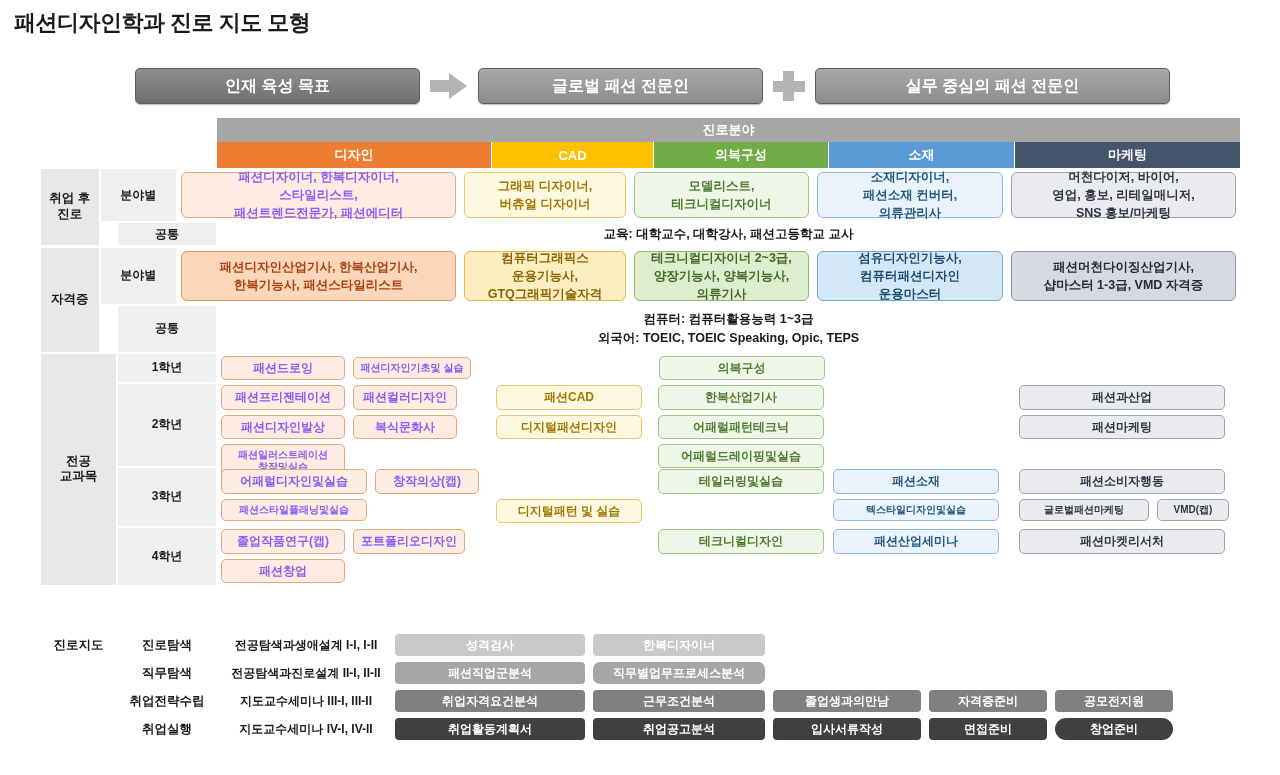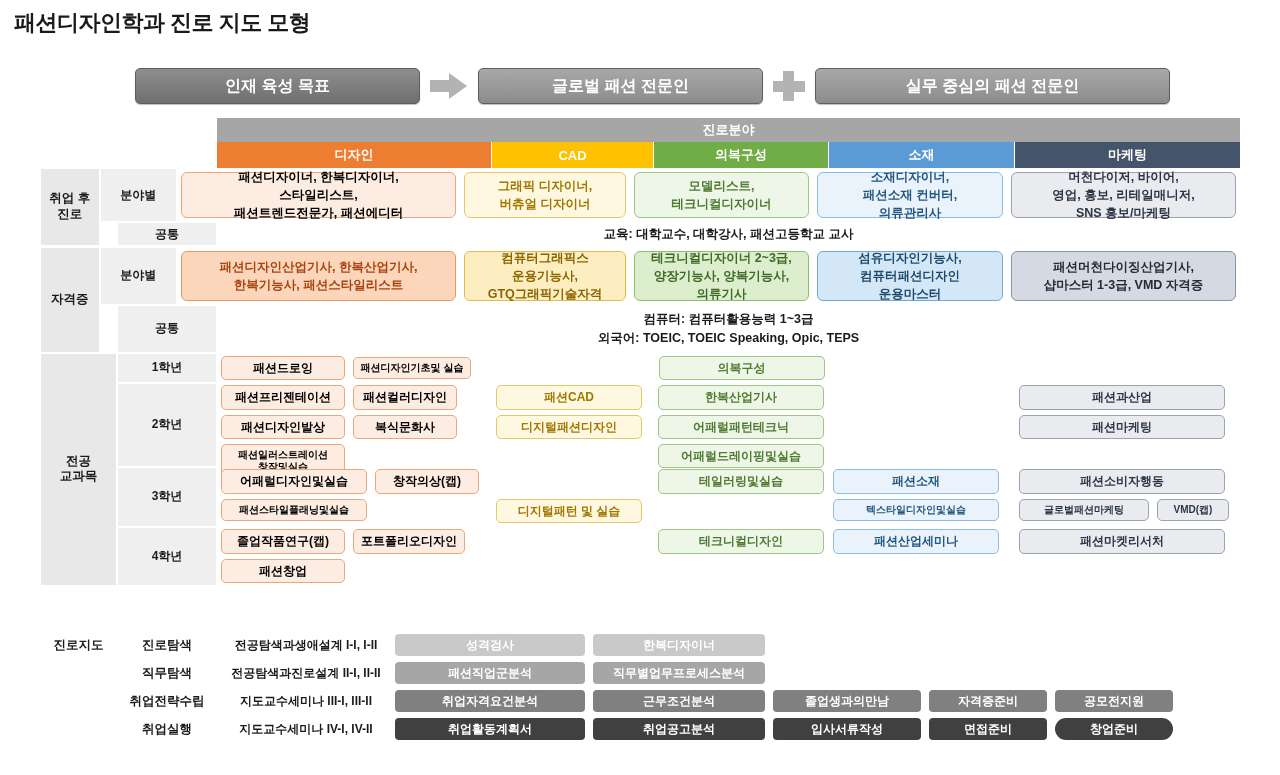--- a/index.html
+++ b/index.html
@@ -68,21 +68,21 @@
   .rh2 {
     width:100px; display:flex; align-items:center; justify-content:center; text-align:center;
     font-size:12px; font-weight:bold; background:#efefef; border:1px solid #fff;
   }
   .cells { display:flex; flex:1; }
 
   .cellbox {
     margin:4px; border-radius:6px; display:flex; align-items:center; justify-content:center;
     text-align:center; font-size:12.5px; font-weight:bold; line-height:1.45; padding:4px 2px;
   }
-  .b-design { background:#fdece1; border:1px solid #e8a87c; color:#000000; }
+  .b-design { background:#fdece1; border:1px solid #e8a87c; color:#8b5cf6; }
   .b-design-s{ background:#fbd6bb; border:1px solid #e09a63; color:#a8430f; }
   .b-cad    { background:#fff8e0; border:1px solid #e8c76a; color:#a07800; }
   .b-cad-s  { background:#fdeec2; border:1px solid #e0bb4e; color:#8a6500; }
   .b-cloth  { background:#eef6e7; border:1px solid #9ec684; color:#4e7a31; }
   .b-cloth-s{ background:#ddeecf; border:1px solid #8ebd6d; color:#3f6a25; }
   .b-mat    { background:#eaf3fb; border:1px solid #8cbbe3; color:#23577f; }
   .b-mat-s  { background:#d4e7f7; border:1px solid #74a9d6; color:#1c4a6d; }
   .b-mkt    { background:#e9ebef; border:1px solid #9aa3b2; color:#2c3545; }
   .b-mkt-s  { background:#d5d9e1; border:1px solid #8b95a6; color:#232b39; }
 
@@ -356,21 +356,21 @@
       <div class="cg-plain">전공탐색과생애설계 I-I, I-II</div>
       <div class="cg-box g1" style="width:190px;">성격검사</div>
       <div class="cg-box g1" style="width:172px;">한복디자이너</div>
     </div>
 
     <div class="cg-row">
       <div class="cg-h"></div>
       <div class="cg-h2">직무탐색</div>
       <div class="cg-plain">전공탐색과진로설계 II-I, II-II</div>
       <div class="cg-box g2" style="width:190px;">패션직업군분석</div>
-      <div class="cg-box g2" style="width:172px;">직무별업무프로세스분석</div>
+      <div class="cg-box g2" style="width:172px;border-radius:7px;">직무별업무프로세스분석</div>
     </div>
 
     <div class="cg-row">
       <div class="cg-h"></div>
       <div class="cg-h2">취업전략수립</div>
       <div class="cg-plain">지도교수세미나 III-I, III-II</div>
       <div class="cg-box g3" style="width:190px;">취업자격요건분석</div>
       <div class="cg-box g3" style="width:172px;">근무조건분석</div>
       <div class="cg-box g3" style="width:148px;">졸업생과의만남</div>
       <div class="cg-box g3" style="width:118px;">자격증준비</div>

